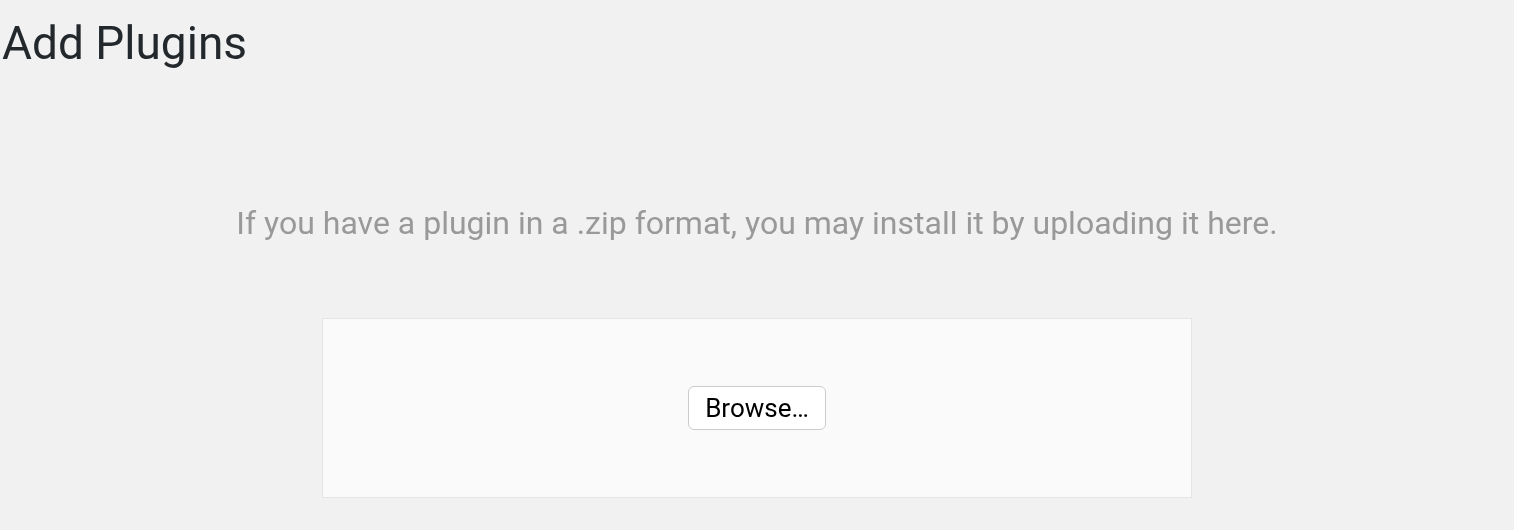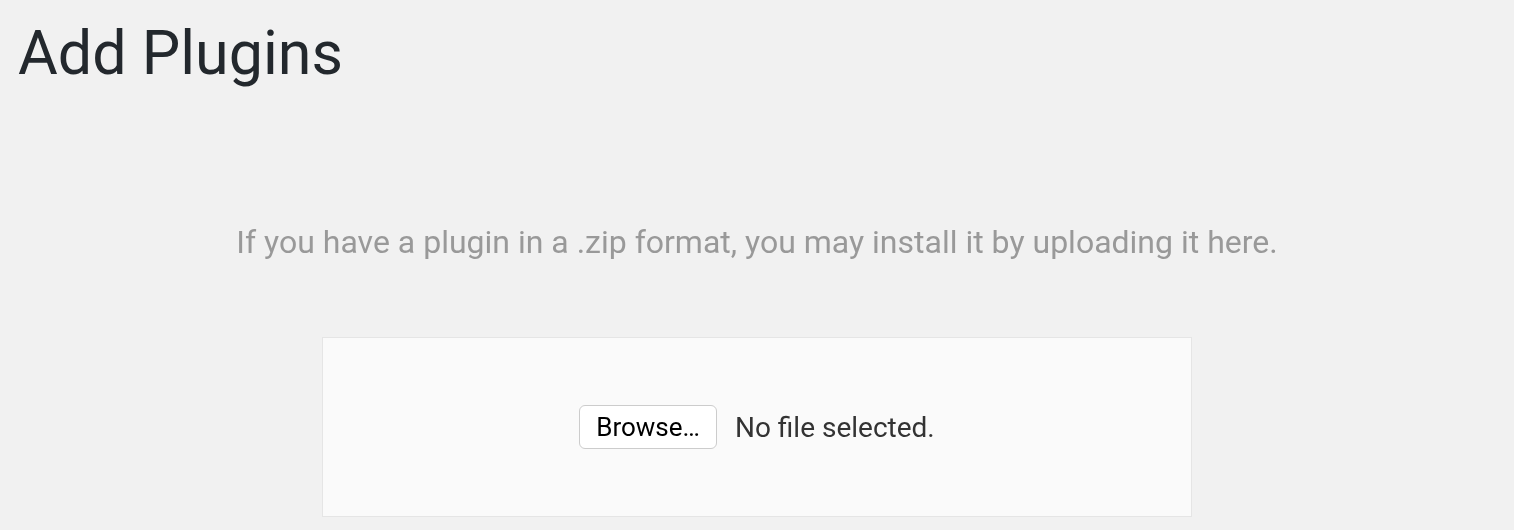--- a/index.html
+++ b/index.html
@@ -8,24 +8,24 @@
       box-sizing: border-box;
     }
     body {
       font-family: -apple-system, BlinkMacSystemFont, "Segoe UI", Roboto, Oxygen-Sans, Ubuntu, Cantarell, "Helvetica Neue", sans-serif;
       background-color: #f1f1f1;
       width: 1514px;
       height: 530px;
       padding: 0;
     }
     .page-title {
-      font-size: 61px;
+      font-size: 46px;
       font-weight: 400;
       color: #23282d;
-      padding: 14px 0 0 18px;
+      padding: 14px 0 0 2px;
       line-height: 1.3;
     }
     .instruction-text {
       font-size: 32px;
       font-weight: 400;
       color: #999999;
       text-align: center;
       margin-top: 130px;
       padding: 0 4px;
     }
@@ -73,15 +73,14 @@
 </head>
 <body>
 
 <h1 class="page-title">Add Plugins</h1>
 
 <p class="instruction-text">If you have a plugin in a .zip format, you may install it by uploading it here.</p>
 
 <div class="upload-panel">
   <div class="file-group">
     <button class="browse-button">Browse…</button>
-    <span class="file-status">No file selected.</span>
   </div>
 </div>
 
 </body></html>

